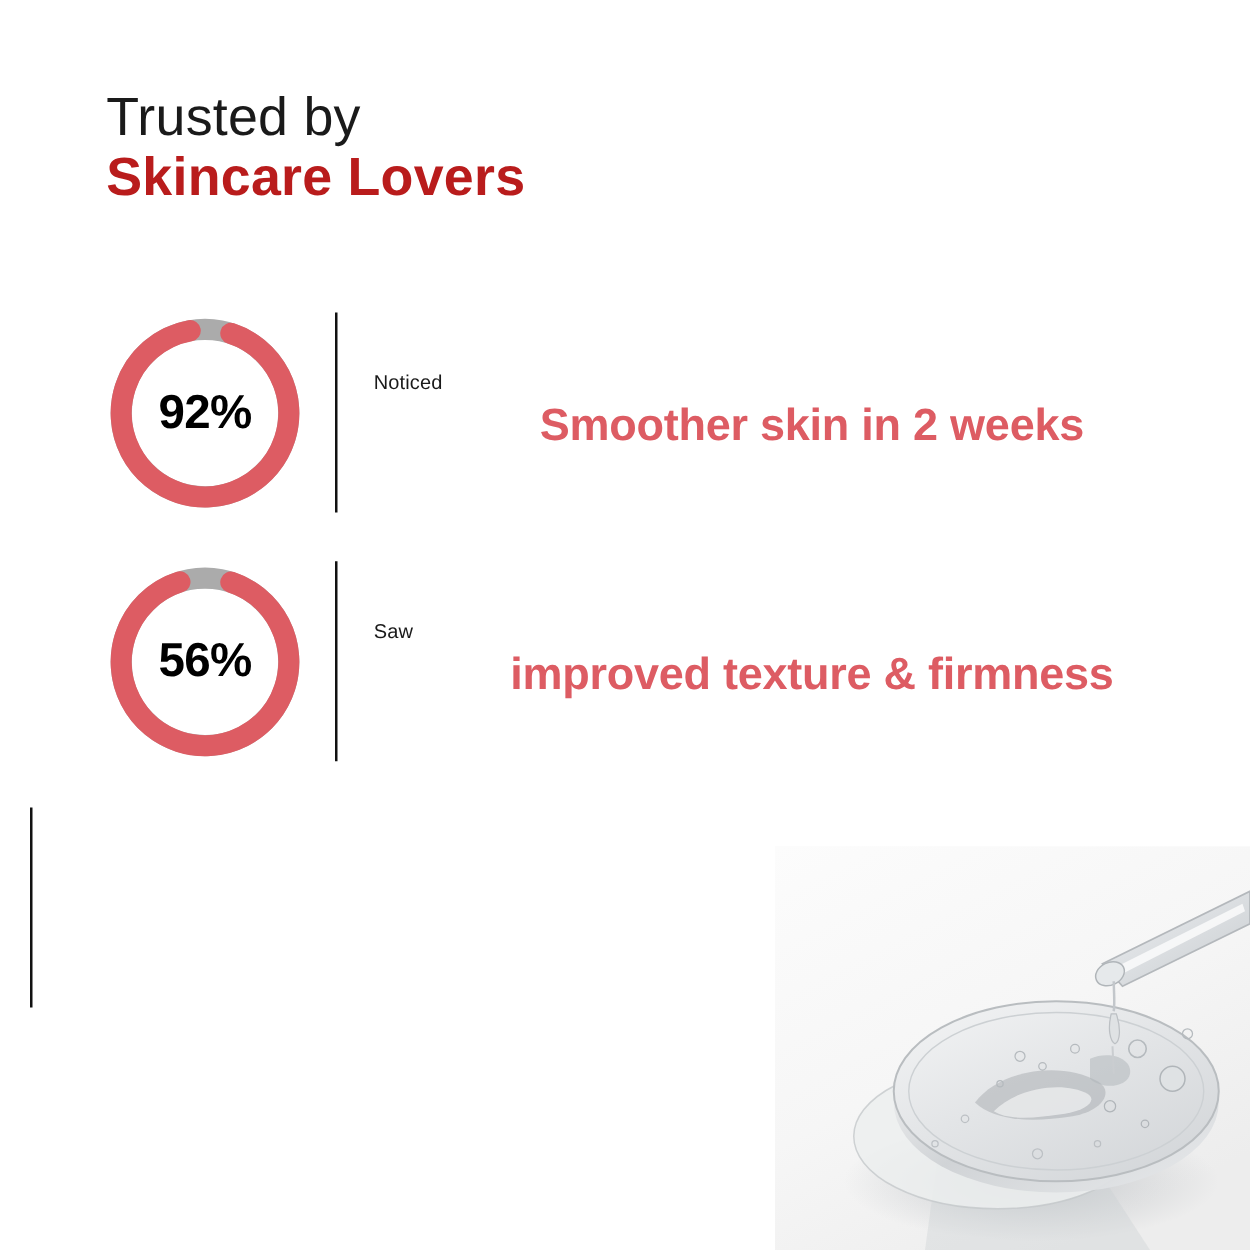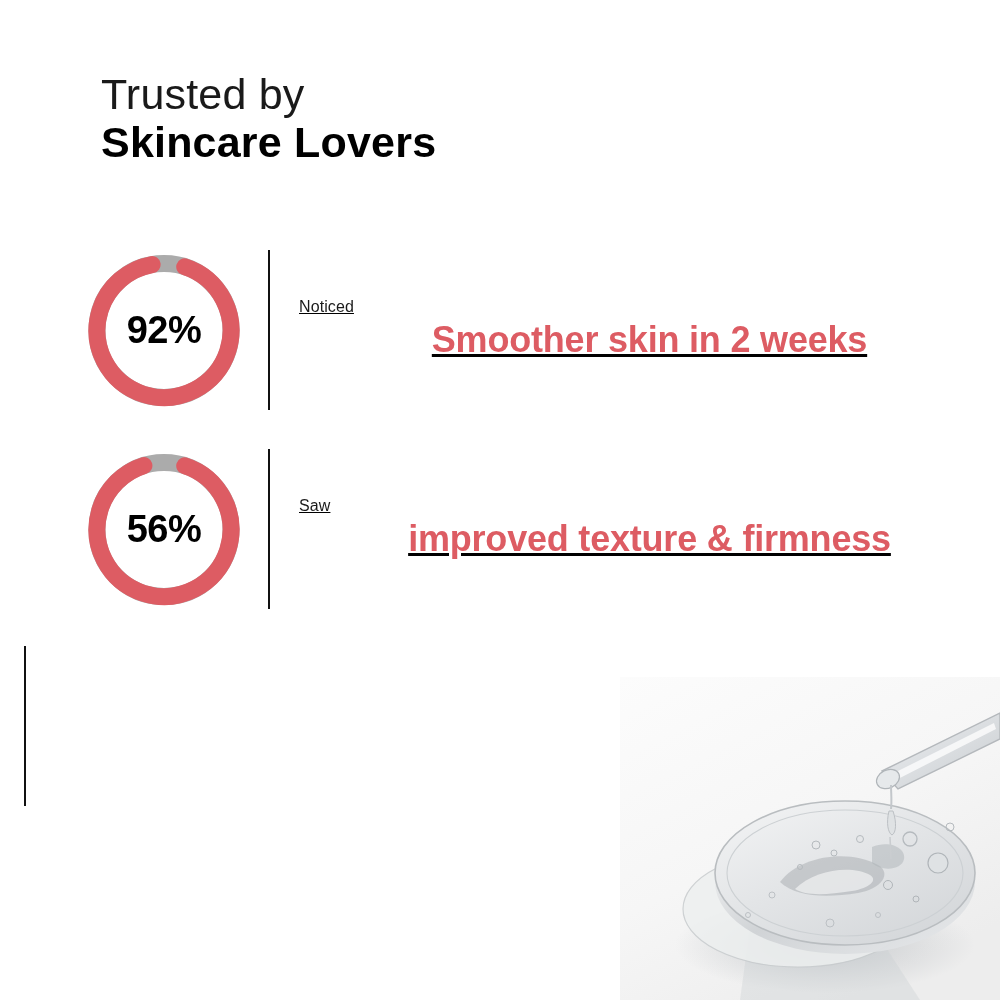--- a/index.html
+++ b/index.html
@@ -33,58 +33,57 @@
   }
   .product-photo svg {
     display: block;
     width: 380px;
     height: 323px;
   }
 
   
   .heading-block {
     position: absolute;
-    left: 101px;
+    left: 85px;
     top: 70px;
     width: 700px;
   }
   .heading-line1 {
     font-size: 43px;
     font-weight: 300;
     letter-spacing: 0.2px;
     color: #1a1a1a;
     line-height: 1.12;
     margin: 0;
     white-space: nowrap;
   }
   .heading-line2 {
     font-size: 43px;
     font-weight: 700;
     letter-spacing: 0.2px;
-    color: #000000;
+    color: #b91c1c;
     line-height: 1.12;
     margin: 0;
     white-space: nowrap;
   }
 
   
   .stats {
     position: absolute;
     left: 0;
     top: 0;
     width: 1000px;
   }
   .stat-row {
     position: absolute;
     left: 0;
     width: 1000px;
     height: 170px;
     display: flex;
     align-items: center;
-    text-decoration: underline;
   }
   .stat-row[data-row="0"] { top: 245px; }
   .stat-row[data-row="1"] { top: 444px; }
   .stat-row[data-row="2"] { top: 641px; }
 
   .donut-wrap {
     position: relative;
     width: 160px;
     height: 165px;
     margin-left: 84px;

